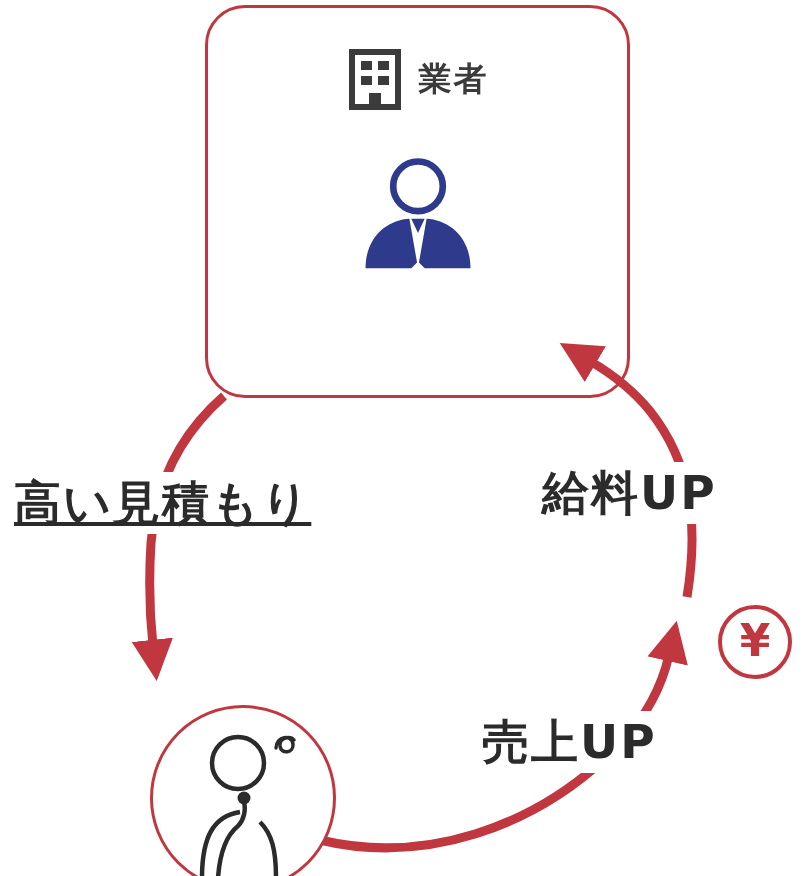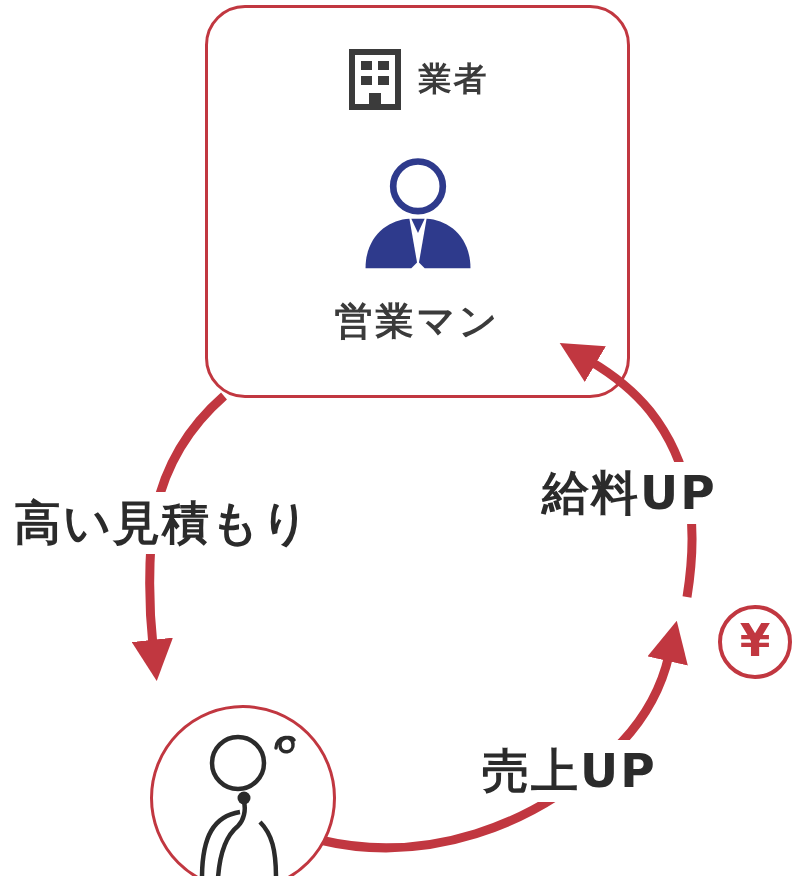--- a/index.html
+++ b/index.html
@@ -34,23 +34,23 @@
   .salesman-svg{margin-top:44px;}
   .salesman-label{
     margin-top:24px;font-size:38px;font-weight:bold;color:var(--icon-dark,#3b3b3b);letter-spacing:3px;
   }
   
   .big-label{
     position:absolute;z-index:3;background:#ffffff;
     font-weight:bold;font-size:47px;line-height:1.15;color:var(--ink,#2b2b2b);
     padding:4px 10px;letter-spacing:2px;white-space:nowrap;
   }
-  .label-estimate{left:4px;top:492px;}
+  .label-estimate{left:4px;top:472px;text-decoration:underline;}
   .label-salary{left:532px;top:462px;}
-  .label-sales{left:472px;top:740px;}
+  .label-sales{left:472px;top:711px;}
   
   .customer-circle{
     position:absolute;left:150px;top:705px;width:186px;height:186px;
     border:3px solid var(--red,#c13740);border-radius:50%;
     background:#fff;z-index:2;overflow:hidden;
   }
   .thinking-svg{position:absolute;left:25px;top:10px;}
   
   .yen-badge{
     position:absolute;left:718px;top:605px;width:74px;height:74px;
@@ -92,21 +92,20 @@
       <span class="company-label">業者</span>
     </div>
 
     <svg class="salesman-svg" width="124" height="118" viewBox="0 0 130 120" aria-hidden="true">
       <circle cx="65" cy="32" r="26" fill="none" stroke="var(--navy,#2e3a8c)" stroke-width="7"></circle>
       <path d="M10 118 C10 84 34 67 56 66 L64 112 L58 118 Z" fill="var(--navy,#2e3a8c)"></path>
       <path d="M120 118 C120 84 96 67 74 66 L66 112 L72 118 Z" fill="var(--navy,#2e3a8c)"></path>
       <path d="M58 66 L72 66 L65 81 Z" fill="var(--navy,#2e3a8c)"></path>
     </svg>
 
-    <div class="salesman-label">営業マン</div>
   </div>
 
   <div class="big-label label-estimate">高い見積もり</div>
   <div class="big-label label-salary">給料UP</div>
   <div class="big-label label-sales">売上UP</div>
 
   <div class="customer-circle">
     <svg class="thinking-svg" width="130" height="160" viewBox="0 0 130 160" aria-hidden="true">
       <circle cx="60" cy="45" r="26" fill="none" stroke="var(--ink,#2b2b2b)" stroke-width="4.5"></circle>
       <path d="M98 30 c0 -12 16 -14 17 -4 c1 9 -12 11 -13 2 c-1 -8 10 -11 14 -6" fill="none" stroke="var(--ink,#2b2b2b)" stroke-width="3.5" stroke-linecap="round"></path>

